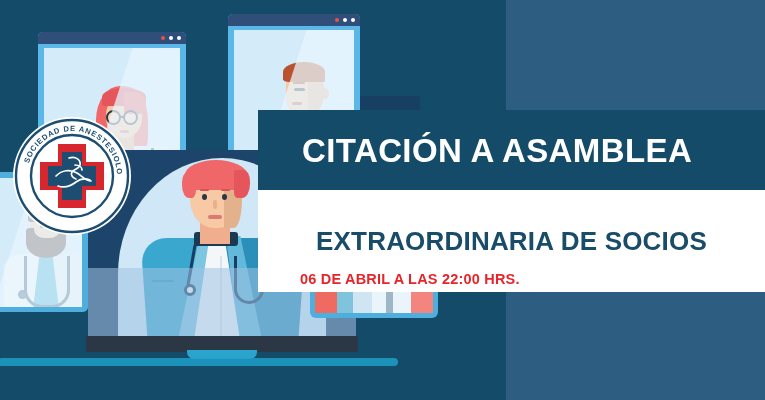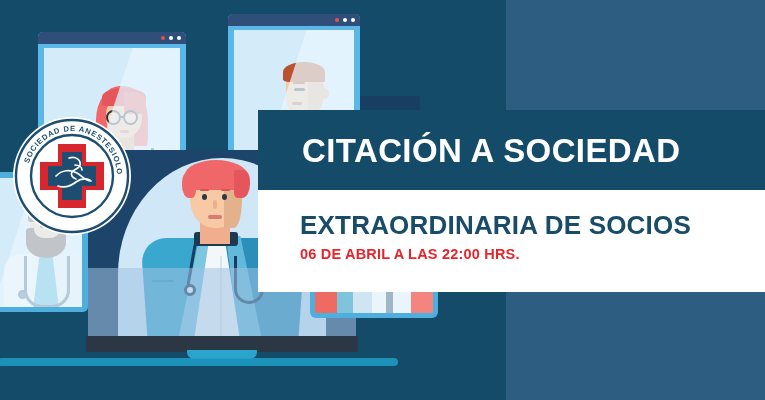--- a/index.html
+++ b/index.html
@@ -140,21 +140,21 @@
 
   
   .card{position:absolute;left:258px;top:110px;width:507px;height:182px;}
   .card-head{height:80px;background:#134b68;display:flex;align-items:center;}
   .card-head h1{
     margin:0;padding:0 0 0 44px;color:#ffffff;
     font-size:33px;font-weight:bold;letter-spacing:.4px;line-height:1;
   }
   .card-body{height:102px;background:#ffffff;padding:22px 0 0 42px;}
   .card-body h2{
-    margin:0;color:#194c68;font-size:26px;font-weight:bold;letter-spacing:.2px;line-height:1.05;
+    margin:16px;color:#194c68;font-size:26px;font-weight:bold;letter-spacing:.2px;line-height:1.05;
   }
   .card-body p{
     margin:7px 0 0 0;color:#e5252b;font-size:14.5px;font-weight:bold;letter-spacing:.2px;
   }
 </style>
 </head>
 <body>
 
 <div id="poster">
 
@@ -306,21 +306,21 @@
       <path d="M63,49 c4,0 7,2 7,5" fill="none" stroke="#ffffff" stroke-width="1.7" stroke-linecap="round"></path>
 
       <text font-family="'Liberation Sans',sans-serif" font-size="7.6" font-weight="bold" fill="#1d4e72" letter-spacing="0.8">
         <textPath href="#ringTop" startOffset="9%">SOCIEDAD DE ANESTESIOLOGÍA DE CHILE</textPath>
       </text>
     </svg>
   </div>
 
   <div class="card">
     <div class="card-head">
-      <h1>CITACIÓN A SOCIEDAD</h1>
+      <h1>CITACIÓN A ASAMBLEA</h1>
     </div>
     <div class="card-body">
       <h2>EXTRAORDINARIA DE SOCIOS</h2>
       <p>06 DE ABRIL A LAS 22:00 HRS.</p>
     </div>
   </div>
 
 </div>
 
 </body></html>

